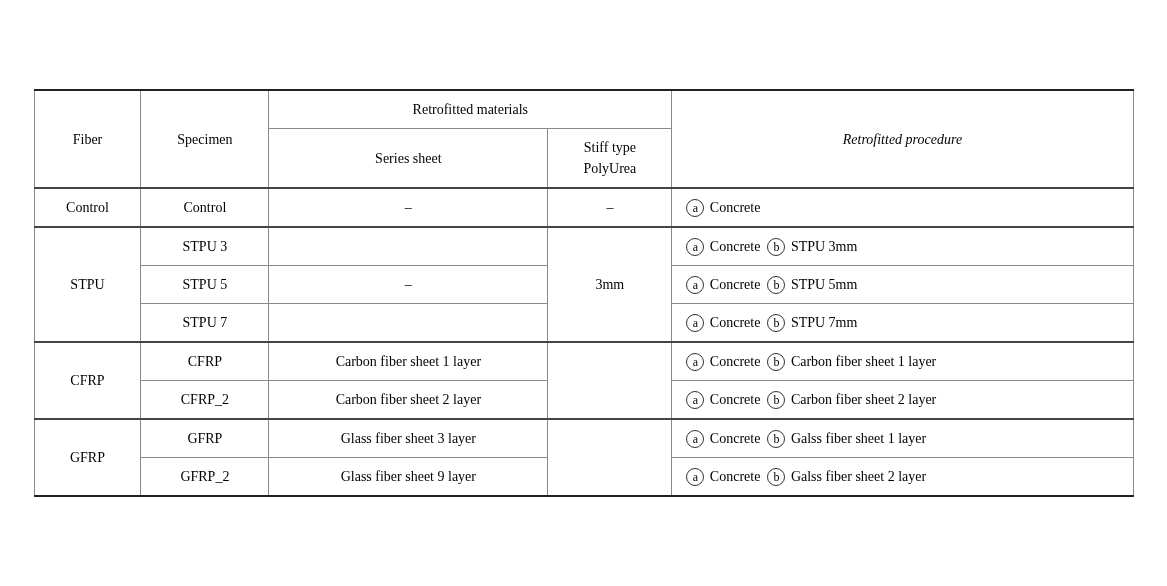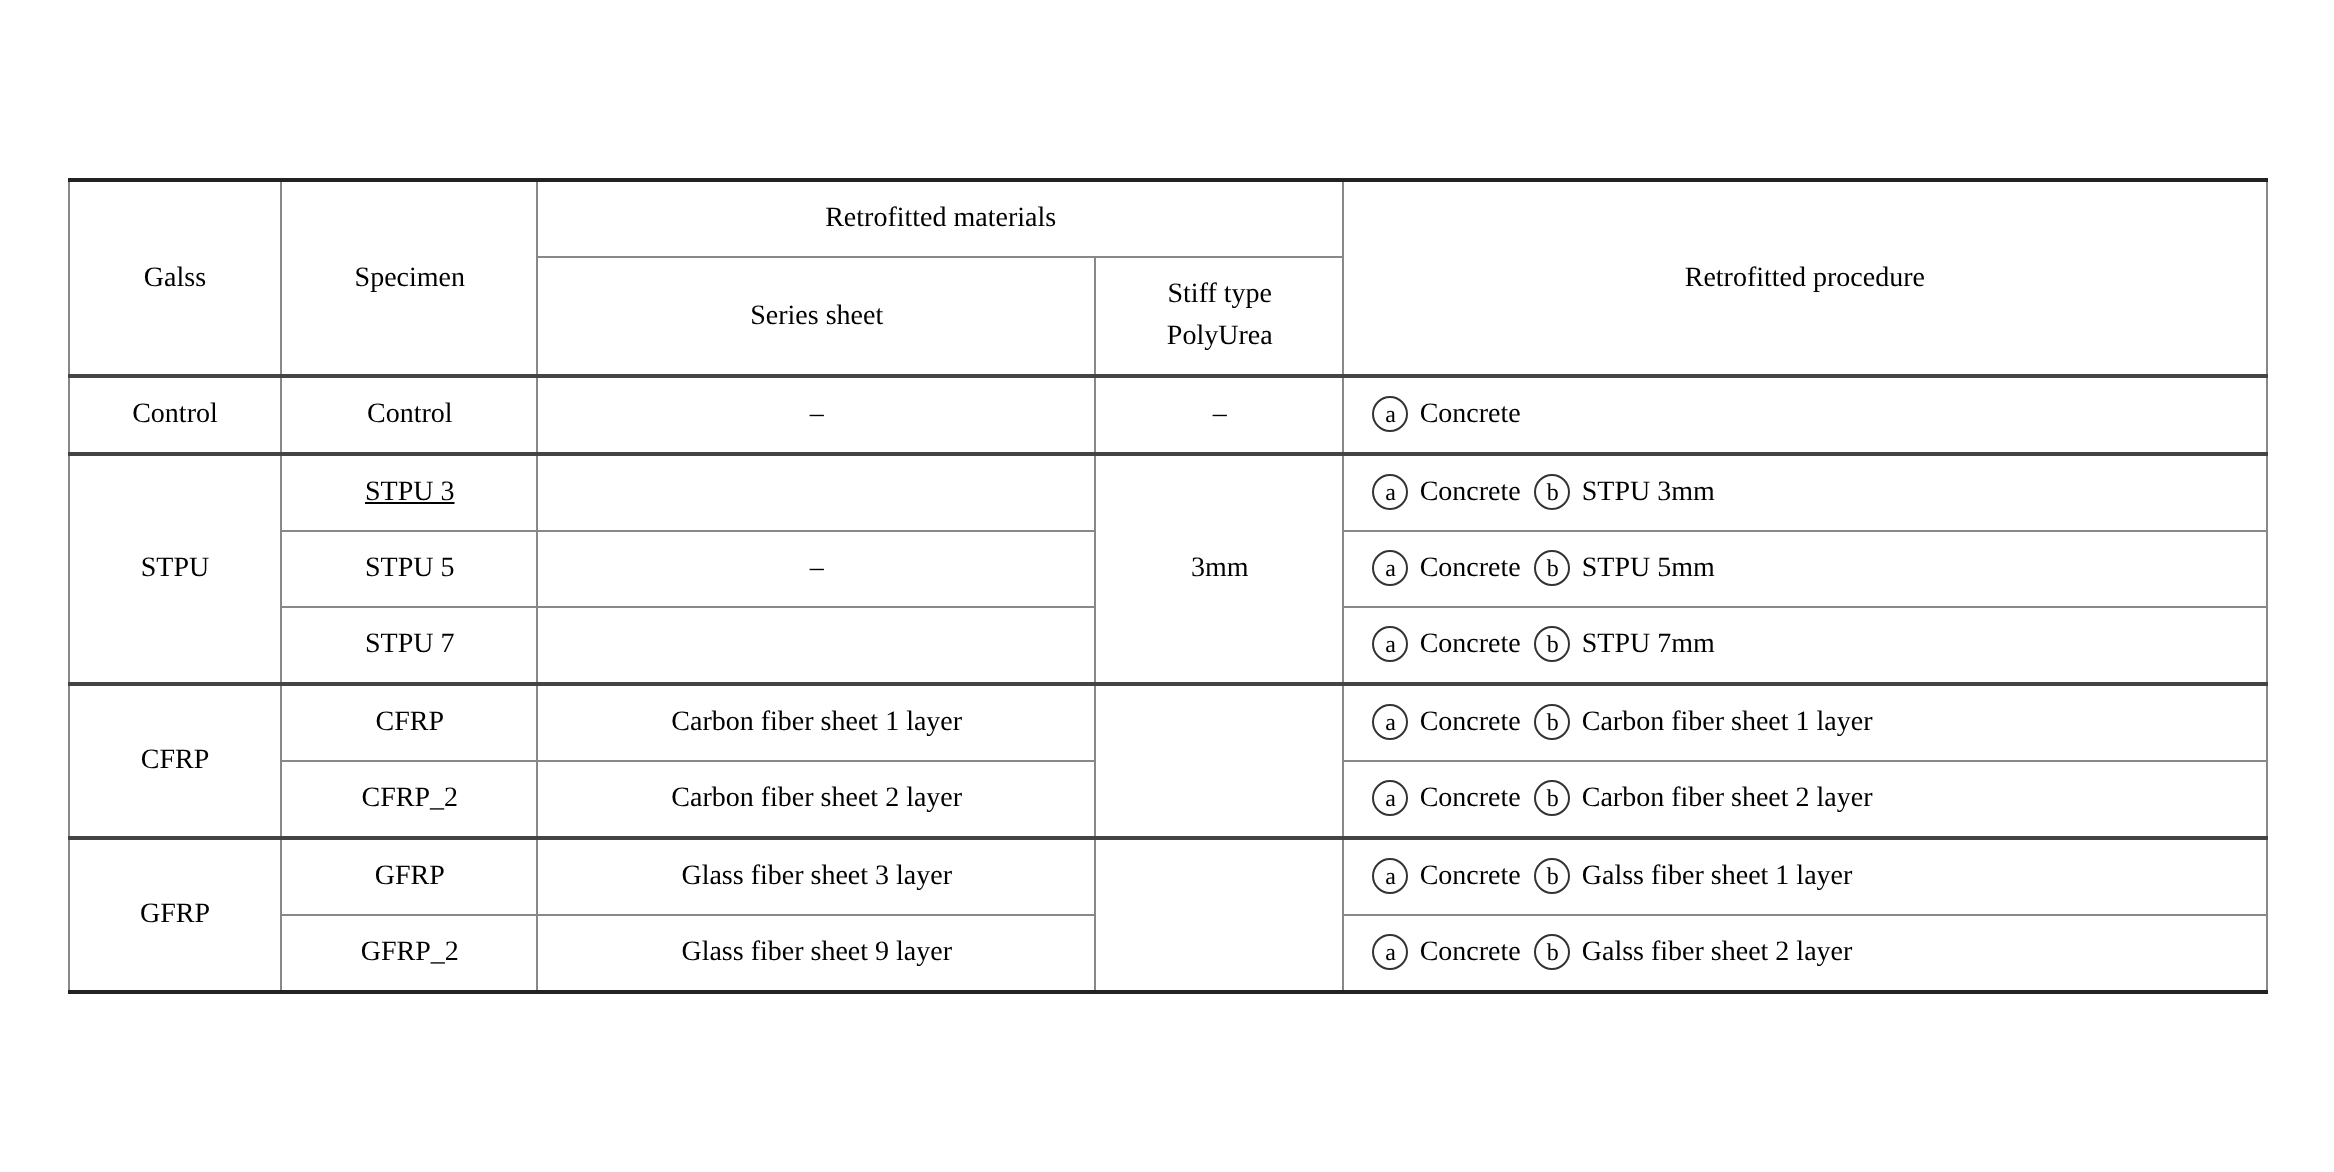--- a/index.html
+++ b/index.html
@@ -50,41 +50,41 @@
       padding-left: 14px;
     }
   </style>
 </head>
 <body>
 
 <div class="table-wrapper">
   <table>
     <thead>
       <tr>
-        <th rowspan="2" style="border-top:2.5px solid #222; border-left:1px solid #888;">Galss</th>
+        <th rowspan="2" style="border-top:2.5px solid #222; border-left:1px solid #888;">Fiber</th>
         <th rowspan="2" style="border-top:2.5px solid #222;">Specimen</th>
         <th colspan="2" style="border-top:2.5px solid #222;">Retrofitted materials</th>
-        <th rowspan="2" style="border-top:2.5px solid #222; border-right:1px solid #888;">Retrofitted procedure</th>
+        <th rowspan="2" style="border-top:2.5px solid #222; border-right:1px solid #888;font-style:italic;">Retrofitted procedure</th>
       </tr>
       <tr>
         <th>Series sheet</th>
         <th style="white-space:pre-line;text-align:center;">Stiff type<br>PolyUrea</th>
       </tr>
     </thead>
     <tbody id="table-body">
     <tr>
           <td style="border-top: 2px solid rgb(68, 68, 68);">Control</td>
           <td style="border-top: 2px solid rgb(68, 68, 68);">Control</td>
           <td style="border-top: 2px solid rgb(68, 68, 68);">–</td>
           <td style="border-top: 2px solid rgb(68, 68, 68);">–</td>
           <td class="procedure" style="border-top: 2px solid rgb(68, 68, 68);"><span class="circled">a</span> Concrete</td>
         </tr>
         <tr>
           <td rowspan="3" style="border-top: 2px solid rgb(68, 68, 68);">STPU</td>
-          <td style="border-top: 2px solid rgb(68, 68, 68); text-decoration: underline;">STPU 3</td>
+          <td style="border-top: 2px solid rgb(68, 68, 68);">STPU 3</td>
           <td style="border-top: 2px solid rgb(68, 68, 68);"></td>
           <td rowspan="3" style="border-top: 2px solid rgb(68, 68, 68);">3mm</td>
           <td class="procedure" style="border-top: 2px solid rgb(68, 68, 68);"><span class="circled">a</span> Concrete&nbsp;&nbsp;<span class="circled">b</span> STPU 3mm</td>
         </tr>
         <tr>
           <td>STPU 5</td>
           <td>–</td>
           <td class="procedure"><span class="circled">a</span> Concrete&nbsp;&nbsp;<span class="circled">b</span> STPU 5mm</td>
         </tr>
         <tr>

